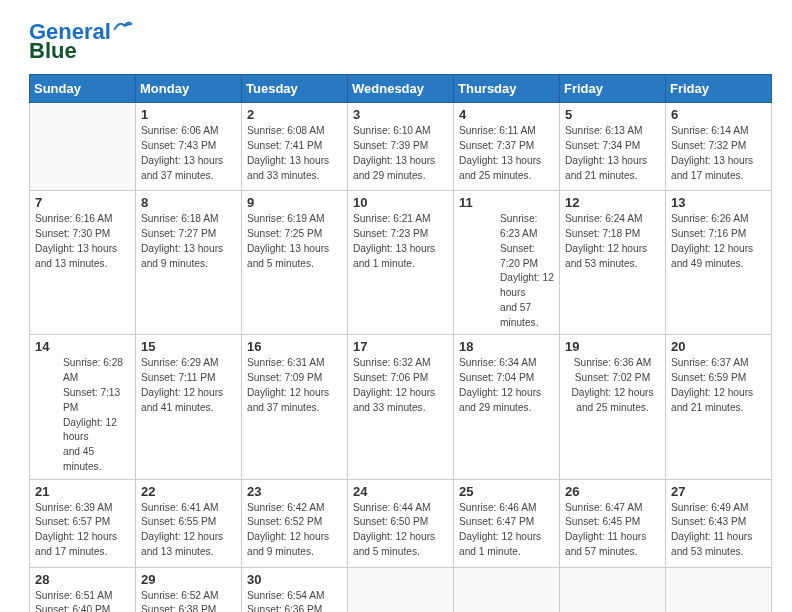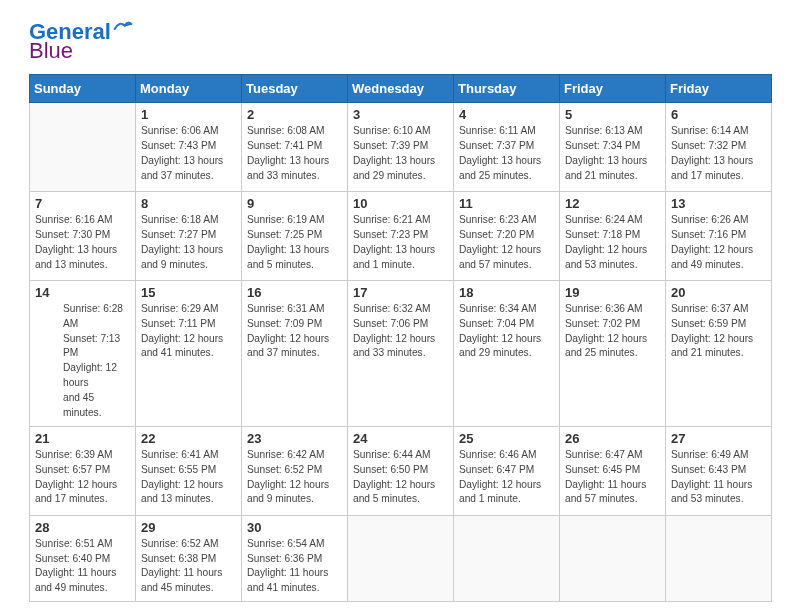--- a/index.html
+++ b/index.html
@@ -106,21 +106,21 @@
   <div class="header">
     <div class="logo">
       <div>
         <div style="display:flex;align-items:center;">
           <span class="logo-text"><span>General</span></span>
           <svg class="logo-icon" viewBox="0 0 24 24" fill="#2979c2">
             <path d="M2 12 Q8 2 14 8 Q18 2 22 6" stroke="#2979c2" stroke-width="2.5" fill="none" stroke-linecap="round"></path>
             <path d="M14 8 L22 6" stroke="#1a6fc4" stroke-width="2" fill="none"></path>
           </svg>
         </div>
-        <div style="font-size:22px;font-weight:normal;color:#701a75;margin-top:-6px;">Blue</div>
+        <div style="font-size:22px;font-weight:bold;color:#14532d;margin-top:-6px;">Blue</div>
       </div>
     </div>
     <div class="title-block">
       <div class="month-title"></div>
       <div class="subtitle"></div>
     </div>
   </div>
 
   <table class="calendar">
     <thead>
@@ -204,21 +204,21 @@
           </td>
           <td>
             <span class="day-num">10</span>
             <div class="day-detail" style="white-space: pre-line;">Sunrise: 6:21 AM
 Sunset: 7:23 PM
 Daylight: 13 hours
 and 1 minute.</div>
           </td>
           <td>
             <span class="day-num">11</span>
-            <div class="day-detail" style="white-space: pre-line;">Sunrise: 6:23 AM
+            <div class="day-detail" style="white-space: pre-line; margin-left: 41px;">Sunrise: 6:23 AM
 Sunset: 7:20 PM
 Daylight: 12 hours
 and 57 minutes.</div>
           </td>
           <td>
             <span class="day-num">12</span>
             <div class="day-detail" style="white-space: pre-line;">Sunrise: 6:24 AM
 Sunset: 7:18 PM
 Daylight: 12 hours
 and 53 minutes.</div>
@@ -262,21 +262,21 @@
           </td>
           <td>
             <span class="day-num">18</span>
             <div class="day-detail" style="white-space: pre-line;">Sunrise: 6:34 AM
 Sunset: 7:04 PM
 Daylight: 12 hours
 and 29 minutes.</div>
           </td>
           <td>
             <span class="day-num">19</span>
-            <div class="day-detail" style="white-space: pre-line;">Sunrise: 6:36 AM
+            <div class="day-detail" style="white-space: pre-line; text-align: center;">Sunrise: 6:36 AM
 Sunset: 7:02 PM
 Daylight: 12 hours
 and 25 minutes.</div>
           </td>
           <td>
             <span class="day-num">20</span>
             <div class="day-detail" style="white-space: pre-line;">Sunrise: 6:37 AM
 Sunset: 6:59 PM
 Daylight: 12 hours
 and 21 minutes.</div>

